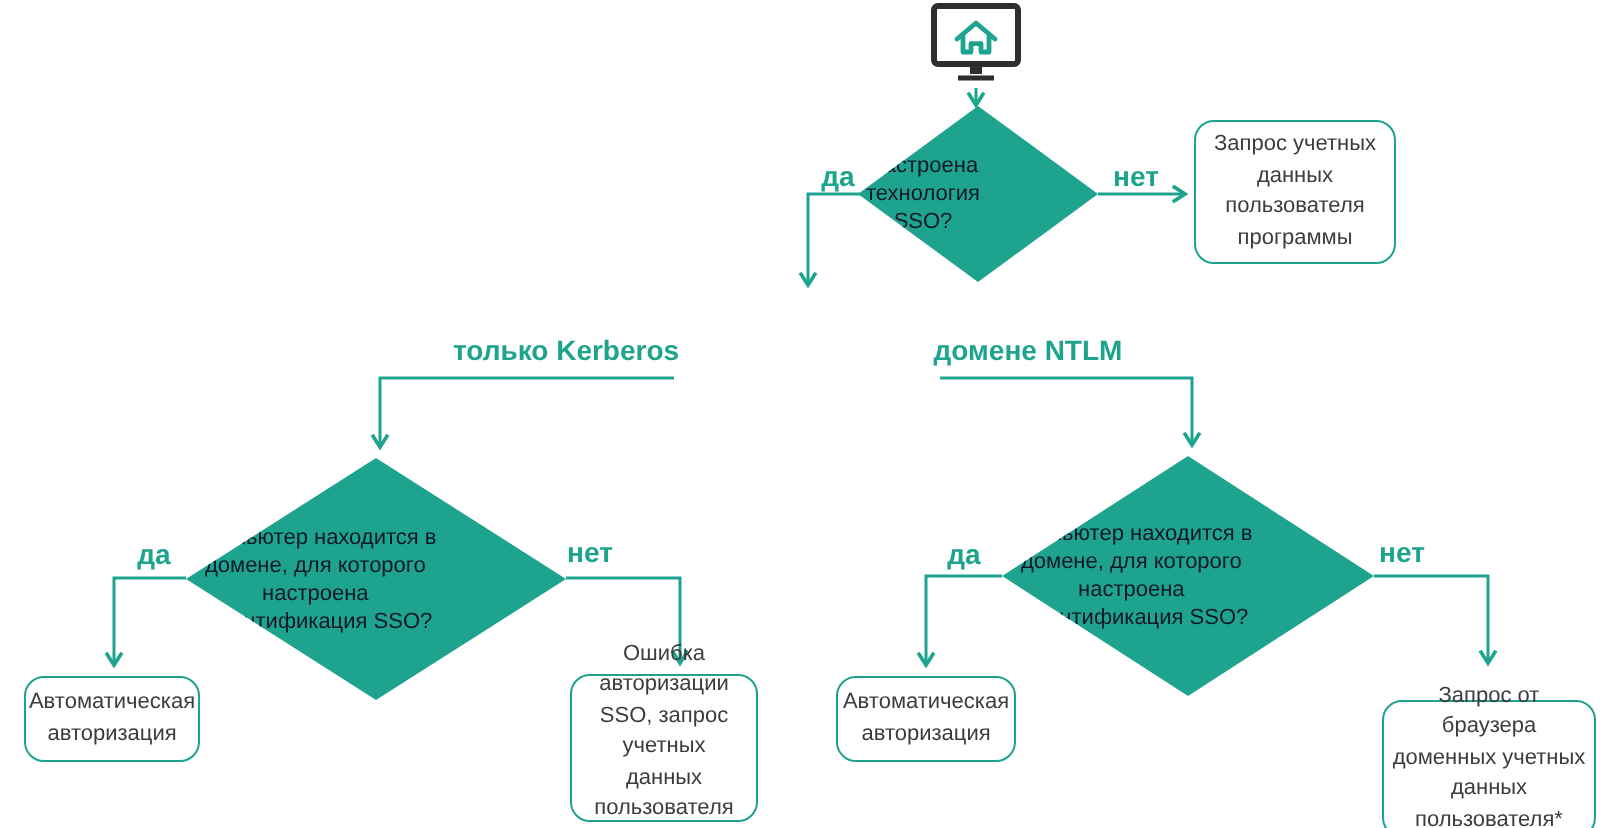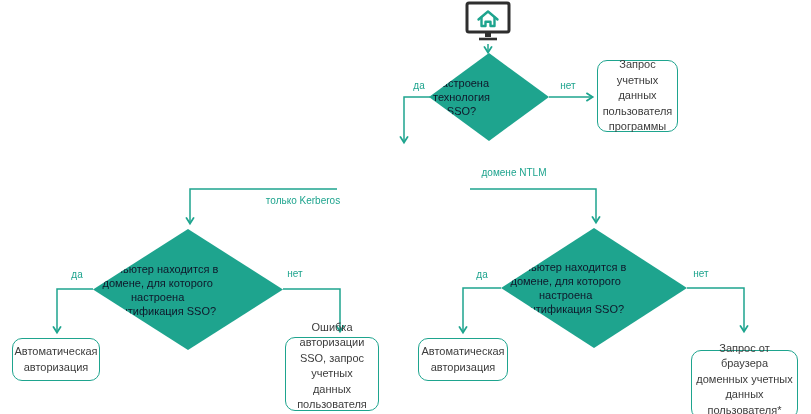--- a/index.html
+++ b/index.html
@@ -30,21 +30,21 @@
     position:absolute;border:1.6px solid var(--accent);border-radius:10px;
     background:#fff;display:flex;align-items:center;justify-content:center;
     text-align:center;color:var(--box-text);box-sizing:border-box;
   }
   .box .node-text{font-size:11px;line-height:15.5px;}
 
   .node-text{white-space:pre-line;padding:0 4px;}
 
   .edge-label{
     position:absolute;transform:translateX(-50%);
-    color:var(--accent);font-weight:normal;font-size:10px;white-space:nowrap;
+    color:var(--accent);font-weight:bold;font-size:14px;white-space:nowrap;
   }
 
   .start-icon{position:absolute;left:464px;top:1px;width:48px;height:42px;}
   .monitor-frame{stroke:var(--monitor);fill:#fff;}
   .house{stroke:var(--accent);fill:none;stroke-width:2.4;stroke-linecap:round;stroke-linejoin:round;}
   .stand{fill:var(--monitor);stroke:none;}
   .stand-base{stroke:var(--monitor);stroke-width:2.6;fill:none;}
 </style>
 </head>
 <body>
@@ -90,21 +90,21 @@
 аутентификация SSO?</span>
   </div>
 
   <div class="diamond" style="left:501px;top:228px;width:186px;height:120px;">
     <span class="node-text">Компьютер находится в
 домене, для которого
 настроена
 аутентификация SSO?</span>
   </div>
 
-  <div class="box" style="left:597px;top:60px;width:81px;height:72px;">
+  <div class="box" style="left:597px;top:60px;width:101px;height:72px;">
     <span class="node-text">Запрос учетных
 данных
 пользователя
 программы</span>
   </div>
 
   <div class="box" style="left:12px;top:338px;width:88px;height:43px;">
     <span class="node-text">Автоматическая
 авторизация</span>
   </div>
@@ -123,20 +123,20 @@
 
   <div class="box" style="left:691px;top:350px;width:107px;height:69px;align-items:flex-end;">
     <span class="node-text">Запрос от браузера
 доменных учетных
 данных
 пользователя*</span>
   </div>
 
   <span class="edge-label" style="left:419px;top:80px;">да</span>
   <span class="edge-label" style="left:568px;top:80px;">нет</span>
-  <span class="edge-label" style="left:303px;top:167px;margin-top:28px;">только Kerberos</span>
+  <span class="edge-label" style="left:283px;top:167px;">только Kerberos</span>
   <span class="edge-label" style="left:514px;top:167px;">домене NTLM</span>
   <span class="edge-label" style="left:77px;top:269px;">да</span>
   <span class="edge-label" style="left:295px;top:268px;">нет</span>
   <span class="edge-label" style="left:482px;top:269px;">да</span>
   <span class="edge-label" style="left:701px;top:268px;">нет</span>
 
 </div>
 
 </body></html>

